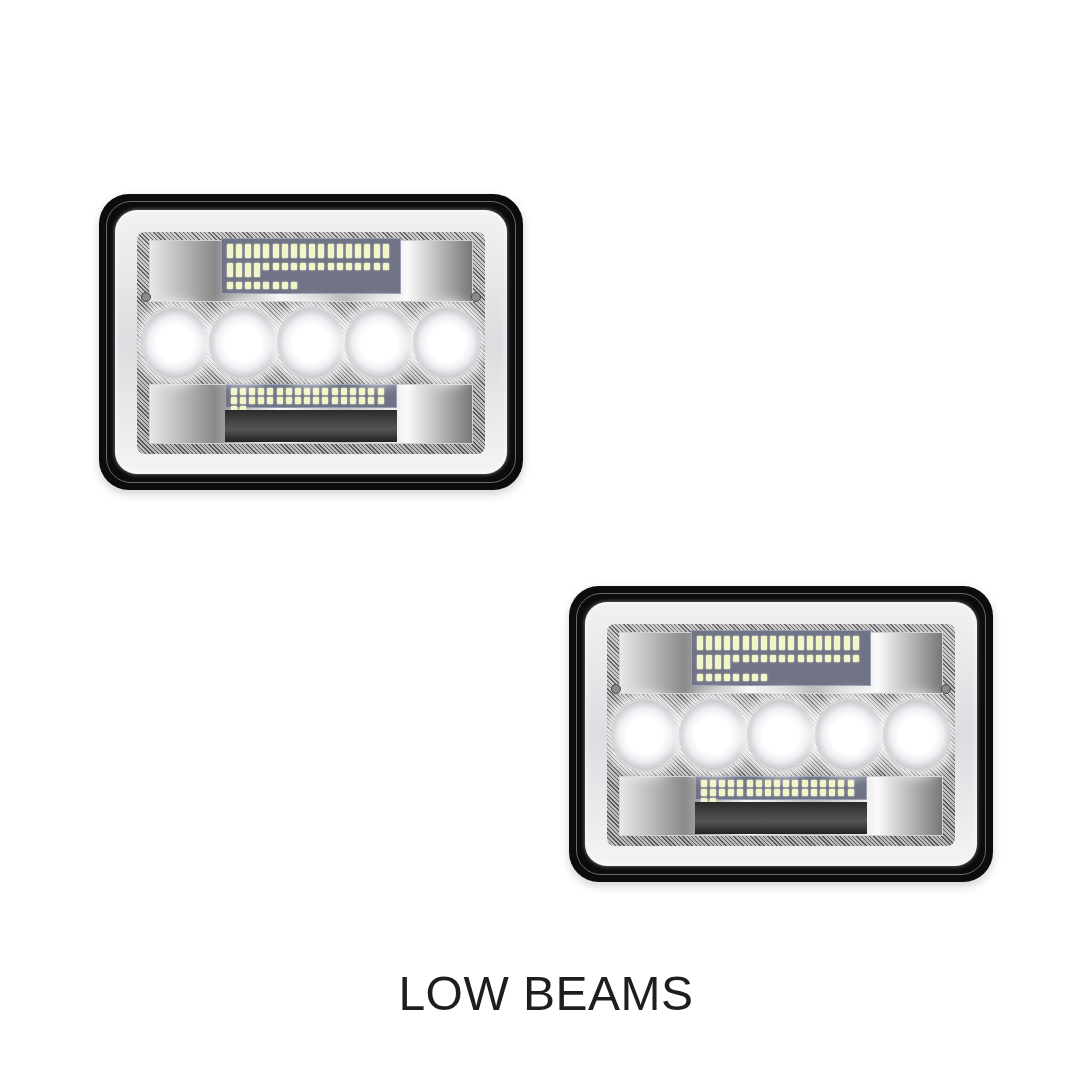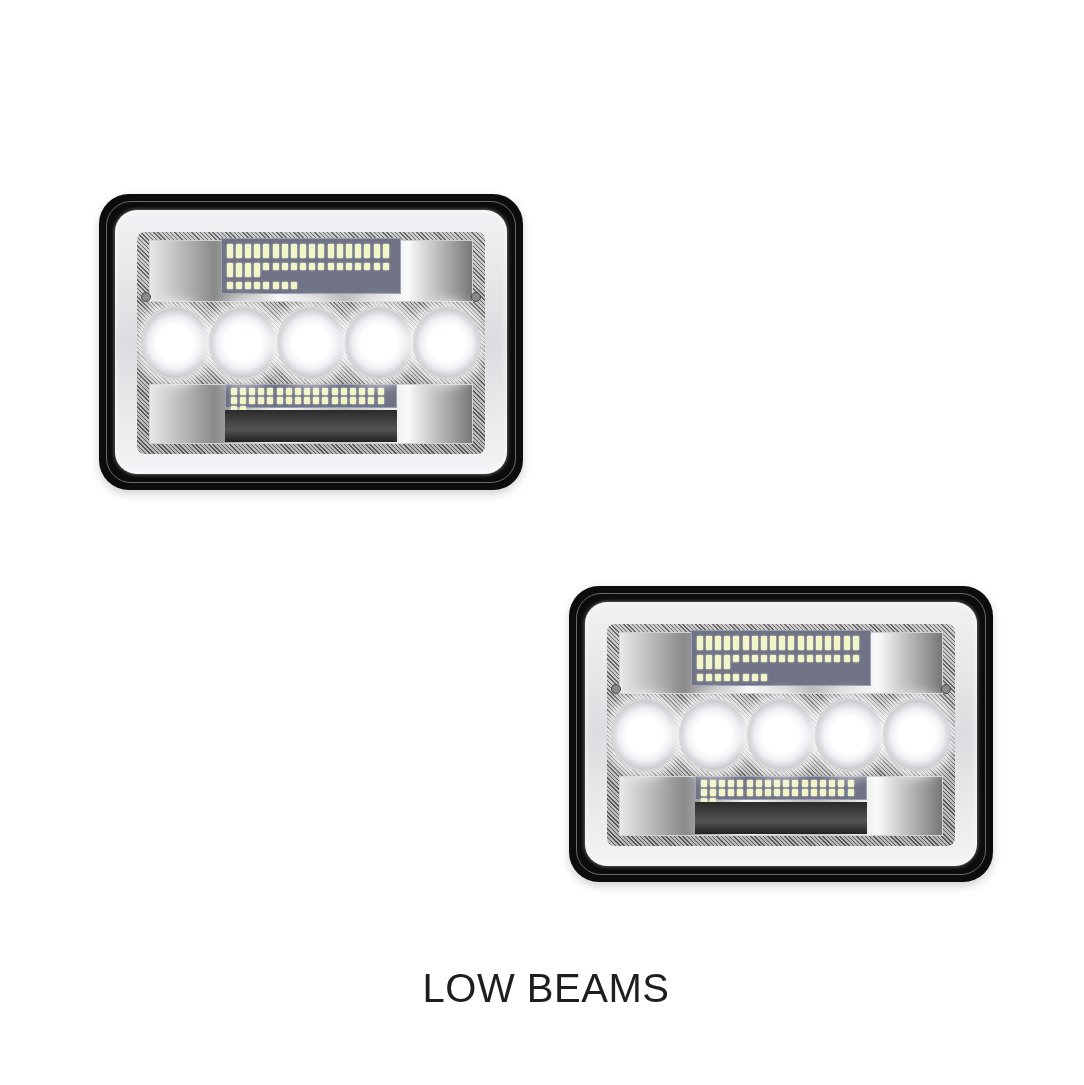--- a/index.html
+++ b/index.html
@@ -64,21 +64,21 @@
     background:radial-gradient(circle at 50% 50%, #ffffff 0%, #ffffff 38%, #eef0f3 55%, #c9cbd0 72%, #9ea0a6 100%);
     box-shadow:0 0 14px 4px rgba(255,255,255,0.95);
     border:2px solid #d8d8d8;
   }
   .screw {
     position:absolute; width:8px; height:8px; border-radius:50%;
     background:#888; border:1px solid #444;
   }
   .caption {
     position:absolute; left:8px; right:0; top:966px; text-align:center;
-    font-size:40px; color:#1e1e1e; letter-spacing:0.5px; font-weight:400;
+    font-size:48px; color:#1e1e1e; letter-spacing:0.5px; font-weight:400;
   }
 </style>
 </head>
 <body>
 
 <div class="headlight hl-1">
   <div class="bezel-line"></div>
   <div class="halo"></div>
   <div class="housing">
     <div class="reflector refl-top"></div>

